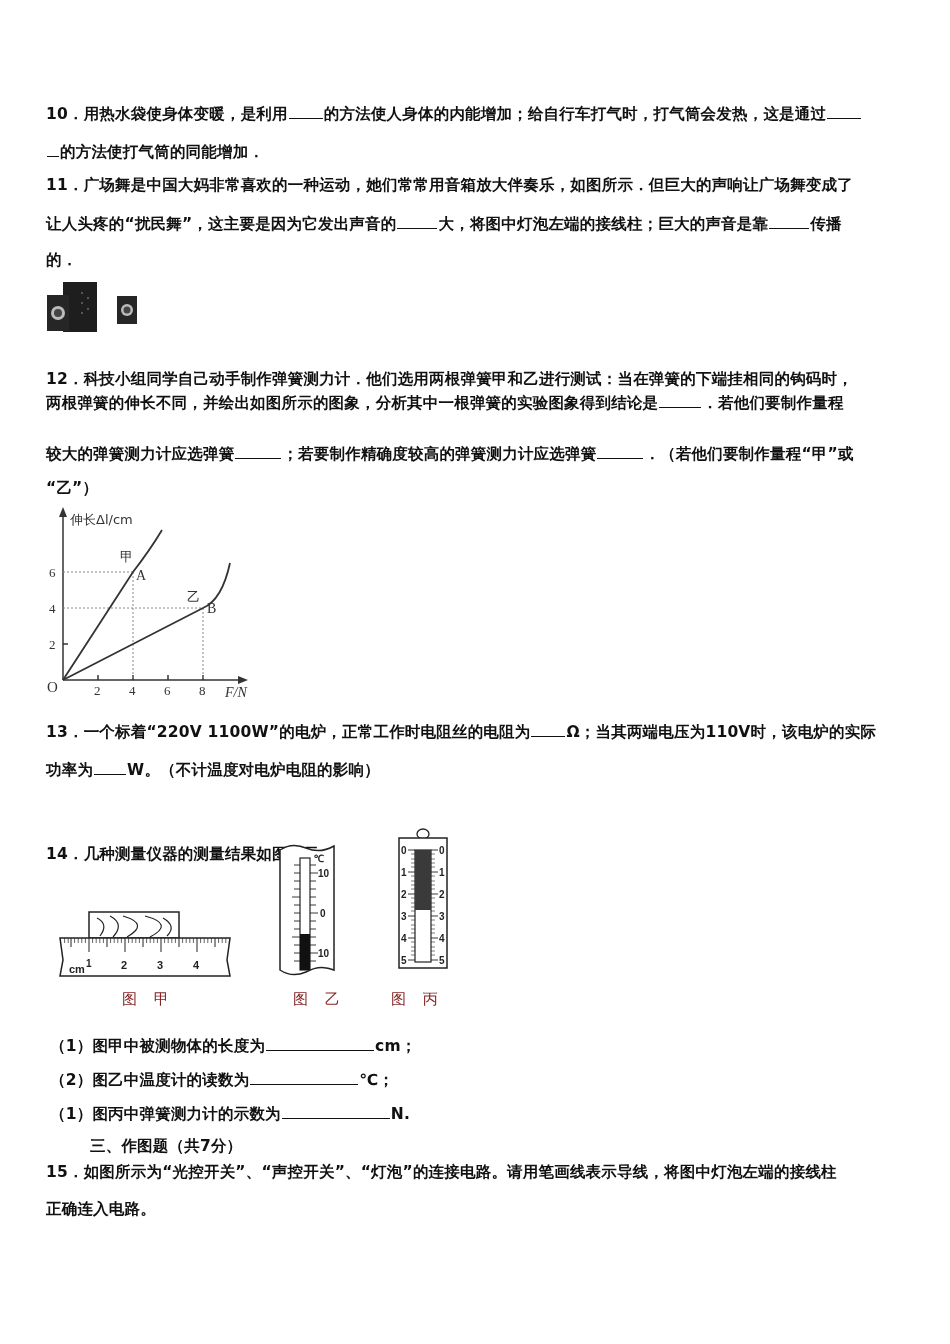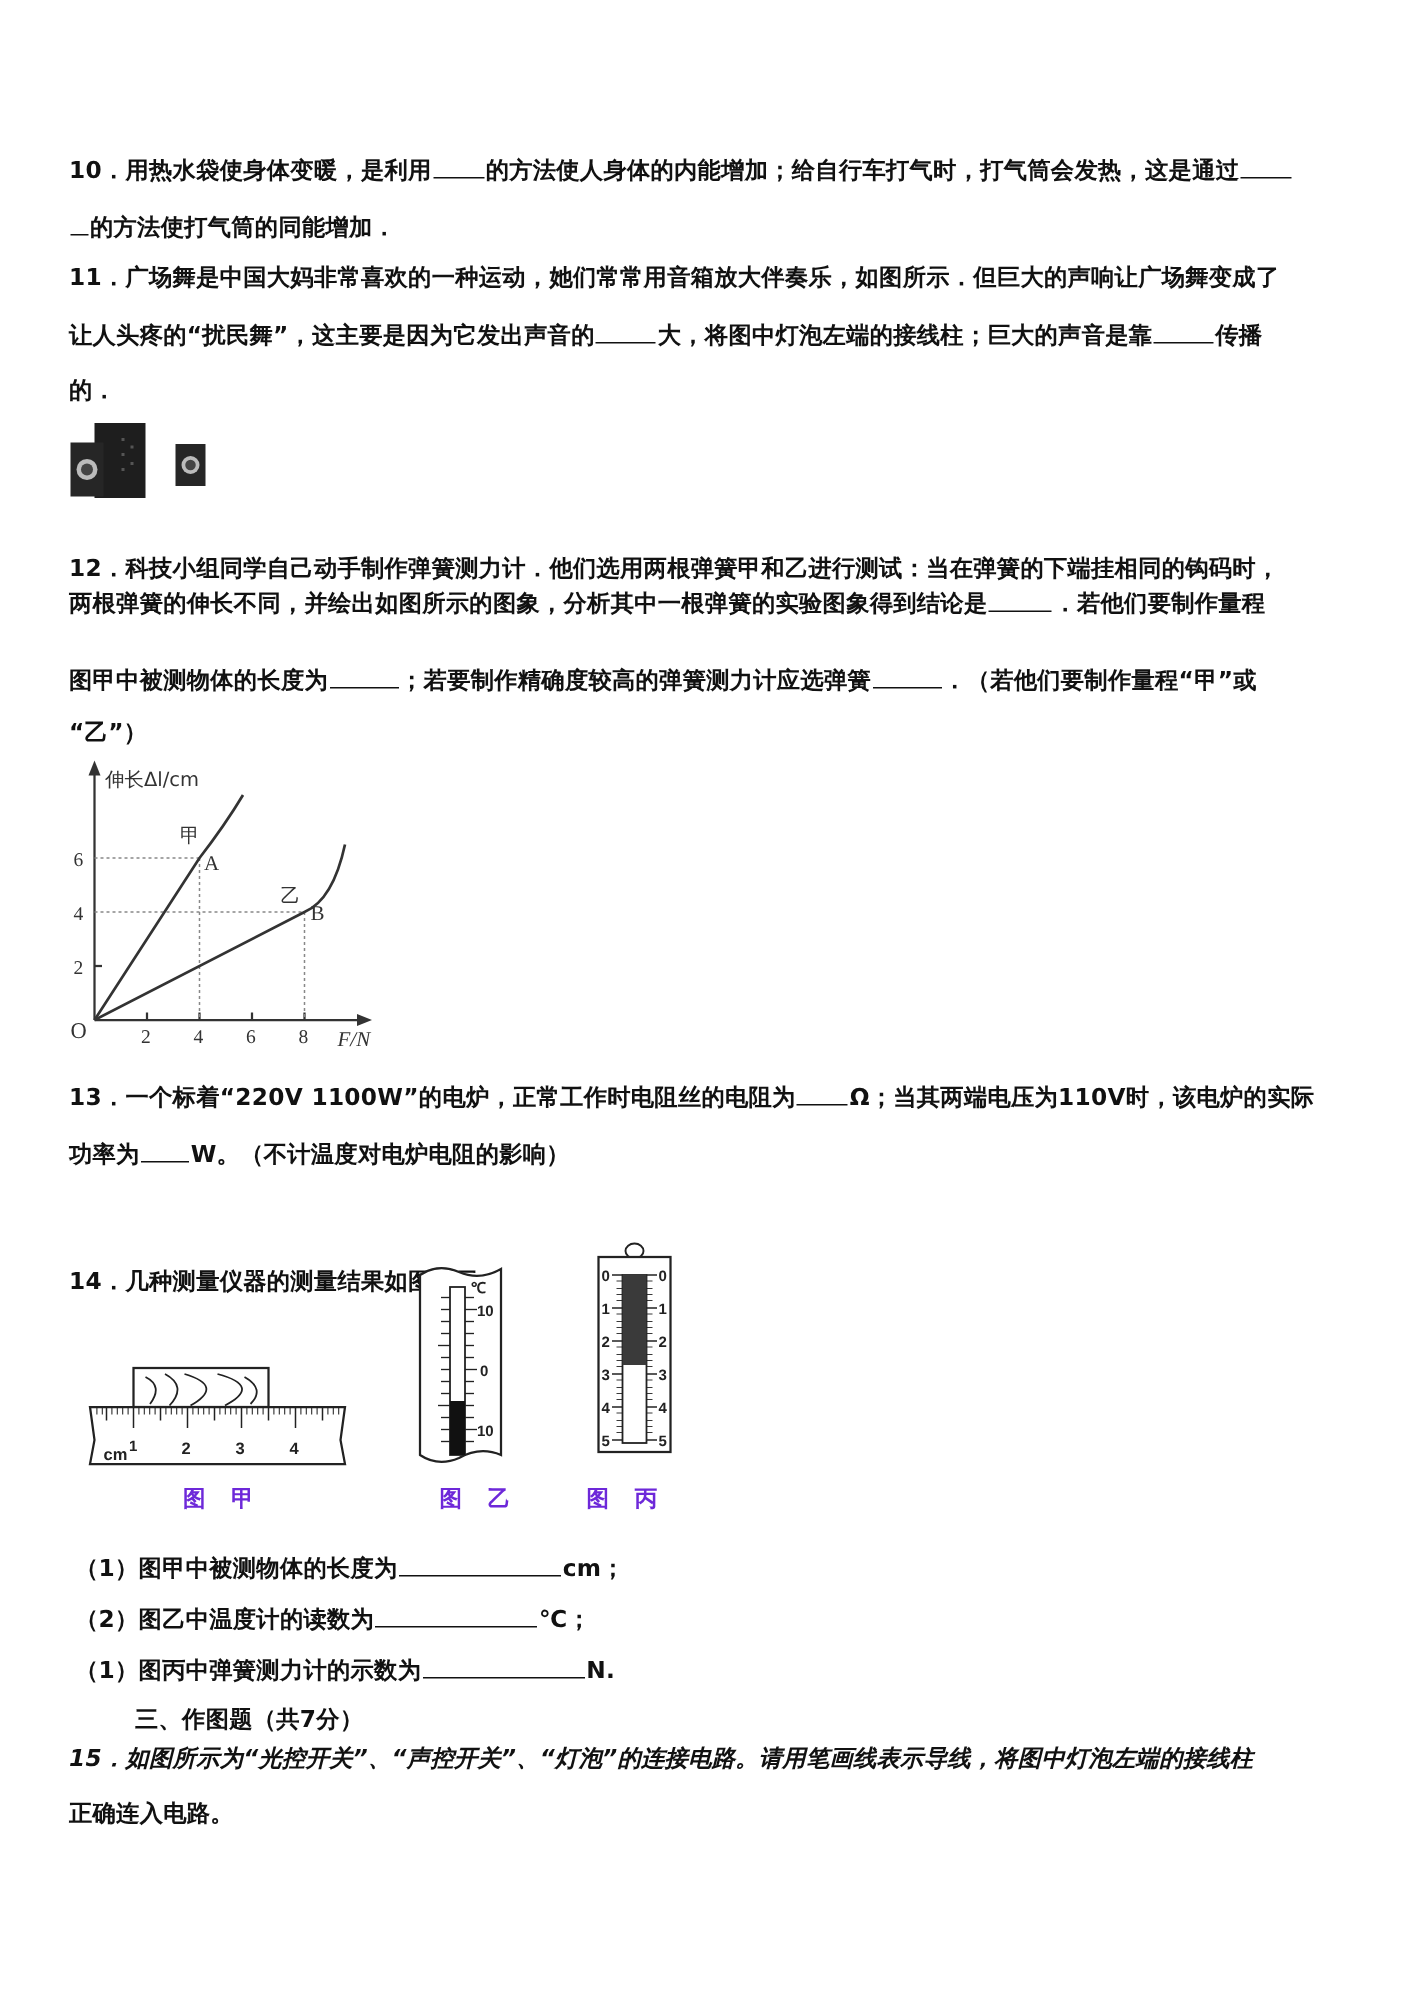--- a/index.html
+++ b/index.html
@@ -4,21 +4,21 @@
 <style>
   html, body { margin: 0; padding: 0; background: #ffffff; }
   body {
     width: 950px; height: 1344px; position: relative; overflow: hidden;
     font-family: "DejaVu Sans", "Liberation Sans", sans-serif;
     color: #111; font-size: 15.5px; font-weight: bold;
   }
   .line { position: absolute; left: 46px; white-space: nowrap; letter-spacing: 0.2px; }
   .blank { display: inline-block; border-bottom: 1.5px solid #111; height: 1em; vertical-align: baseline; margin: 0 1px; }
   .fig { position: absolute; }
-  .caption { position: absolute; font-weight: bold; font-size: 15px; letter-spacing: 6px; color: #6d28d9; }
+  .caption { position: absolute; font-weight: normal; font-size: 15px; letter-spacing: 6px; color: #7f1d1d; }
 </style>
 </head>
 <body>
 
 <div class="line" style="top:102px;">
   <span>10．用热水袋使身体变暖，是利用</span><span class="blank" style="width:34px"></span><span>的方法使人身体的内能增加；给自行车打气时，打气筒会发热，这是通过</span><span class="blank" style="width:34px"></span>
 </div>
 <div class="line" style="top:140px;">
   <span class="blank" style="width:12px"></span><span>的方法使打气筒的同能增加．</span>
 </div>
@@ -46,21 +46,21 @@
         <rect x="42" y="28" width="2" height="2"></rect>
       </g>
   </svg>
 </div>
 
 <div class="line" style="top:369px;">12．科技小组同学自己动手制作弹簧测力计．他们选用两根弹簧甲和乙进行测试：当在弹簧的下端挂相同的钩码时，</div>
 <div class="line" style="top:391px;">
   <span>两根弹簧的伸长不同，并绘出如图所示的图象，分析其中一根弹簧的实验图象得到结论是</span><span class="blank" style="width:42px"></span><span>．若他们要制作量程</span>
 </div>
 <div class="line" style="top:442px;">
-  <span>图甲中被测物体的长度为</span><span class="blank" style="width:46px"></span><span>；若要制作精确度较高的弹簧测力计应选弹簧</span><span class="blank" style="width:46px"></span><span>．（若他们要制作量程“甲”或</span>
+  <span>较大的弹簧测力计应选弹簧</span><span class="blank" style="width:46px"></span><span>；若要制作精确度较高的弹簧测力计应选弹簧</span><span class="blank" style="width:46px"></span><span>．（若他们要制作量程“甲”或</span>
 </div>
 <div class="line" style="top:478px;">“乙”）</div>
 
 <div class="fig" style="left:42px; top:505px;">
   <svg width="230" height="195" viewBox="0 0 230 195" font-family="Liberation Serif, serif" font-weight="normal">
 
     <line x1="21" y1="175" x2="21" y2="8" stroke="#333" stroke-width="1.5"></line>
     <polygon points="17,12 21,2 25,12" fill="#333"></polygon>
     <line x1="21" y1="175" x2="200" y2="175" stroke="#333" stroke-width="1.5"></line>
     <polygon points="196,171 206,175 196,179" fill="#333"></polygon>
@@ -302,14 +302,14 @@
 </div>
 <div class="line" style="top:1068px; left:50px;">
   <span>（2）图乙中温度计的读数为</span><span class="blank" style="width:108px"></span><span>℃；</span>
 </div>
 <div class="line" style="top:1102px; left:50px;">
   <span>（1）图丙中弹簧测力计的示数为</span><span class="blank" style="width:108px"></span><span>N.</span>
 </div>
 
 <div class="line" style="top:1136px;margin-left:44px;">三、作图题（共7分）</div>
 
-<div class="line" style="top:1162px;font-style:italic;">15．如图所示为“光控开关”、“声控开关”、“灯泡”的连接电路。请用笔画线表示导线，将图中灯泡左端的接线柱</div>
+<div class="line" style="top:1162px;">15．如图所示为“光控开关”、“声控开关”、“灯泡”的连接电路。请用笔画线表示导线，将图中灯泡左端的接线柱</div>
 <div class="line" style="top:1199px;">正确连入电路。</div>
 
 </body></html>

